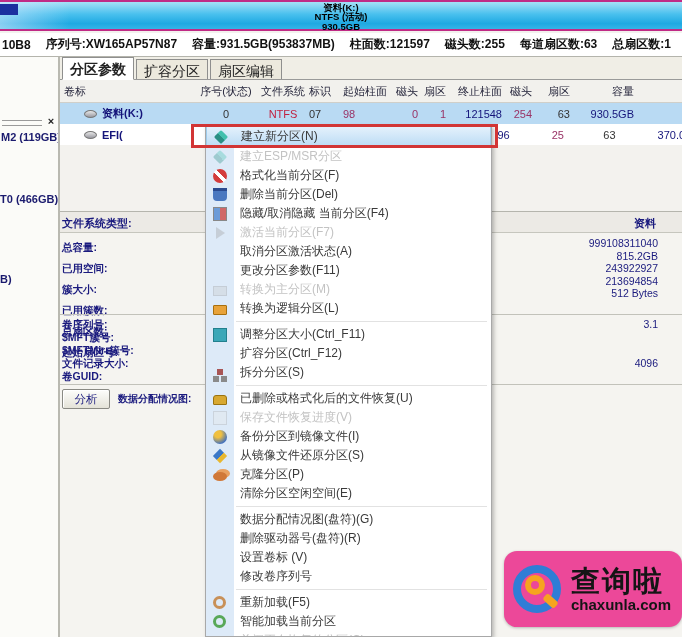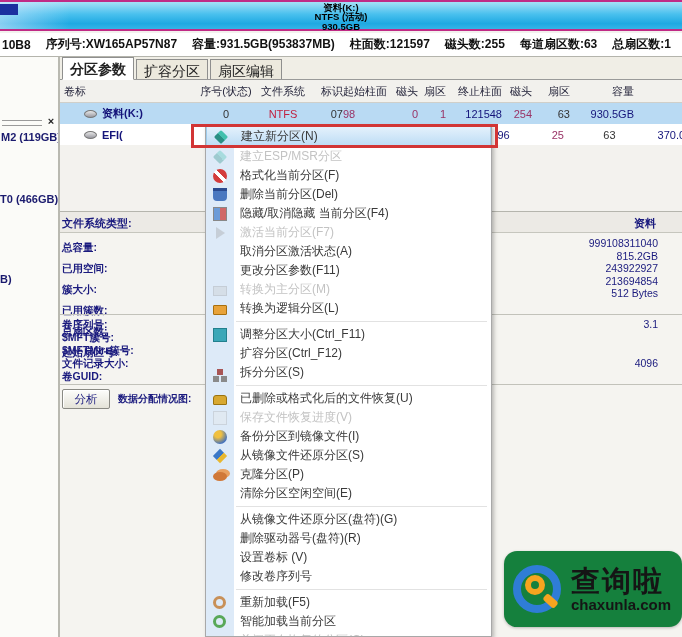--- a/index.html
+++ b/index.html
@@ -40,21 +40,21 @@
 
   
   .thead { position:absolute; left:60px; top:80px; width:622px; height:23px; background:#f2f1ed;
     border-bottom:1px solid #d0cfc9; display:flex; align-items:center; font-size:11px; color:#26263c; }
   .trow  { position:absolute; left:60px; width:622px; height:21px; display:flex; align-items:center;
     font-size:11px; }
   .r1 { top:103px; background:#b9daf3; }
   .r2 { top:124px; background:#ffffff;gap:39px; }
   .cell { overflow:hidden; white-space:nowrap; }
   .w0{width:135px;padding-left:4px;} .w1{width:62px;text-align:center;} .w2{width:52px;text-align:center;}
-  .w3{width:34px;text-align:right;} .w4{width:52px;text-align:left;padding-right:3px;}
+  .w3{width:34px;text-align:left;} .w4{width:52px;text-align:left;padding-right:3px;}
   .w5{width:26px;text-align:right;padding-right:3px;} .w6{width:28px;text-align:right;padding-right:3px;}
   .w7{width:56px;text-align:right;padding-right:3px;} .w8{width:30px;text-align:right;padding-right:3px;}
   .w9{width:38px;text-align:right;padding-right:3px;} .w10{width:64px;text-align:right;padding-right:3px;}
   .vol { display:flex; align-items:center; gap:5px; padding-left:24px; font-weight:bold; color:#14147a; }
   .disk-ico { width:13px; height:8px; background:linear-gradient(180deg,#e8e8e8,#9a9aa2); border-radius:50%;
     border:1px solid #777; flex:0 0 auto; }
   .c-dark{color:#333;} .c-red{color:#c02040;} .c-mar{color:#993366;} .c-navy{color:#14147a;}
 
   
   .band { position:absolute; left:60px; top:211px; width:622px; height:22px; background:#eceae5;
@@ -110,21 +110,21 @@
   .ic-clone { background:#d07838; border-radius:50%; height:9px; margin-top:3px; box-shadow:3px -3px 0 #e8a060; }
   .ic-reload { background:none; border:3px solid #c89058; border-radius:50%; width:13px; height:13px; }
   .ic-smart { background:none; border:3px solid #58a858; border-radius:50%; width:13px; height:13px; }
   .ic-none { background:none; }
 
   
   .redbox { position:absolute; left:191px; top:124px; width:307px; height:24px;
     border:3px solid #d23535; z-index:50; pointer-events:none; }
 
   
-  .wm { position:absolute; left:504px; top:551px; width:178px; height:76px; background:#15803d;
+  .wm { position:absolute; left:504px; top:551px; width:178px; height:76px; background:#ec4899;
     border-radius:13px; z-index:60; box-shadow:0 1px 3px rgba(0,0,0,.25);
     display:flex; align-items:center; padding-left:7px; }
   .wm-logo { position:relative; width:56px; height:60px; flex:0 0 auto; }
   .wm-ring { position:absolute; left:2px; top:6px; width:48px; height:48px; border:8px solid #2f7dd6;
     border-radius:50%; }
   .wm-q { position:absolute; left:14px; top:16px; width:20px; height:20px; border:6px solid #f6a41f;
     border-radius:50%; }
   .wm-handle { position:absolute; left:32px; top:38px; width:15px; height:8px; background:#f6a41f;
     border-radius:3px; transform:rotate(42deg); }
   .wm-text { margin-left:4px; }
@@ -329,21 +329,21 @@
         <span class="mico ic-clone"></span>
         <span class="mlabel">克隆分区(P)</span>
       </div>
     <div class="mi">
         <span class="mico ic-none"></span>
         <span class="mlabel">清除分区空闲空间(E)</span>
       </div>
     <div class="msep"></div>
     <div class="mi">
         <span class="mico ic-none"></span>
-        <span class="mlabel">从镜像文件还原分区(盘符)(G)</span>
+        <span class="mlabel">数据分配情况图(盘符)(G)</span>
       </div>
     <div class="mi">
         <span class="mico ic-none"></span>
         <span class="mlabel">删除驱动器号(盘符)(R)</span>
       </div>
     <div class="mi">
         <span class="mico ic-none"></span>
         <span class="mlabel">设置卷标 (V)</span>
       </div>
     <div class="mi">

